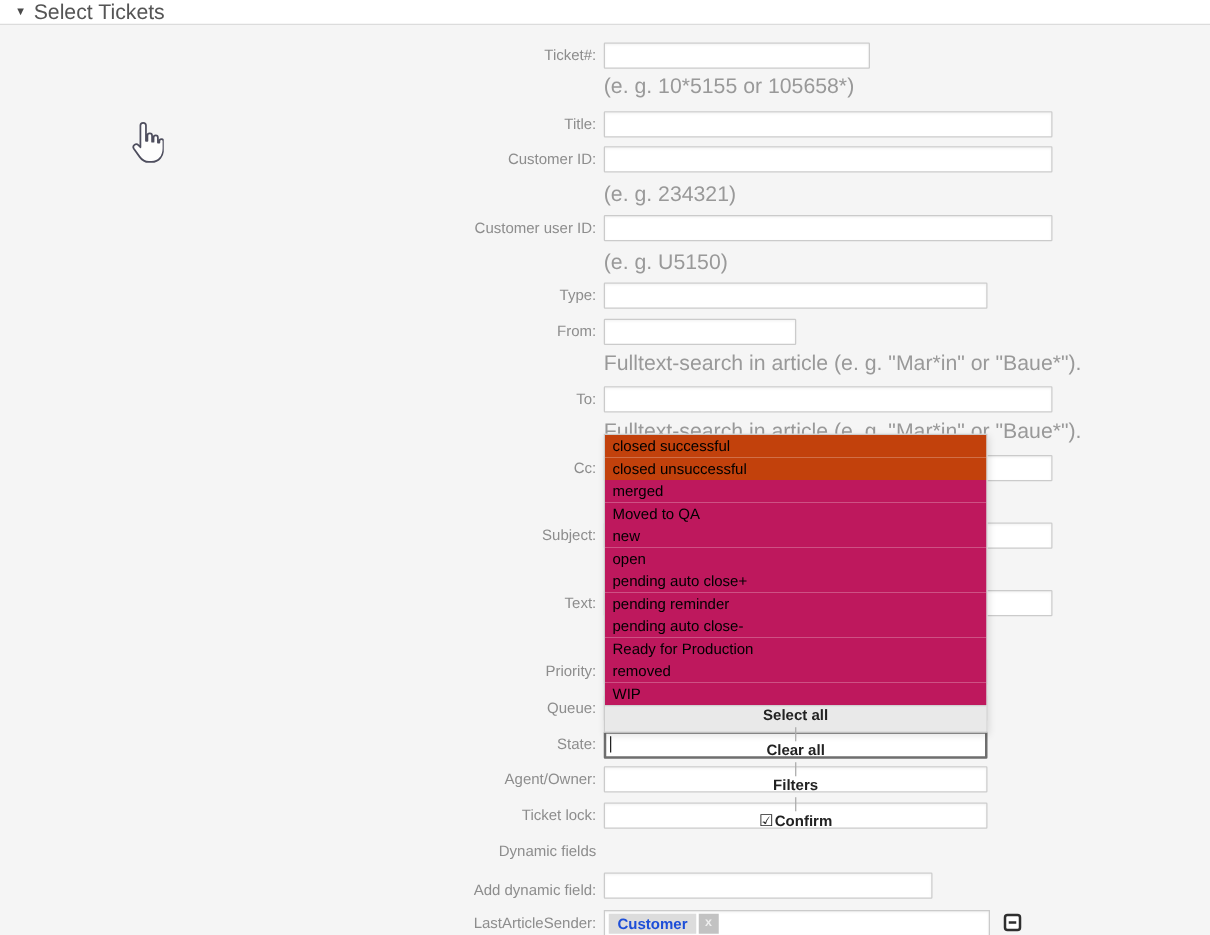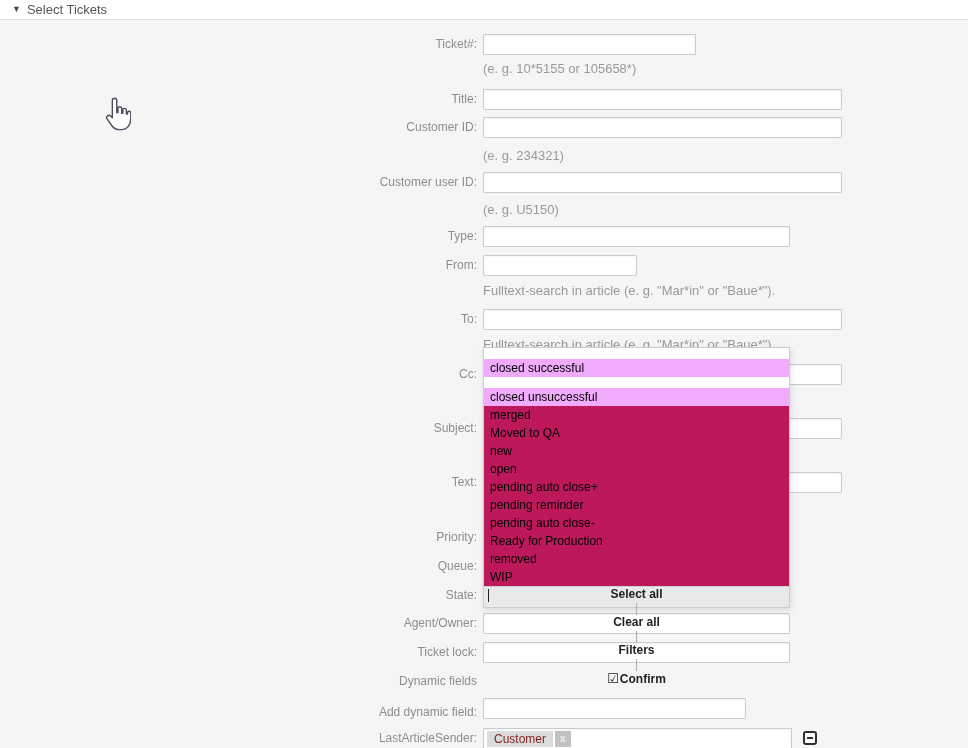--- a/index.html
+++ b/index.html
@@ -4,48 +4,48 @@
 <style>
   html,body{margin:0;padding:0;}
   body{background:#e9e9e9;font-family:"Liberation Sans","DejaVu Sans",sans-serif;}
   .stage{position:relative;width:968px;height:748px;background:#f5f5f5;overflow:hidden;}
 
   
   .panel-header{position:absolute;left:0;top:0;width:100%;height:20px;background:#fff;
     border-bottom:1px solid #dcdcdc;display:flex;align-items:center;padding-left:12px;
     box-sizing:border-box;cursor:pointer;}
   .tri{font-size:9px;color:#4a4a4a;margin-right:6px;line-height:1;}
-  .panel-title{font-size:13px;color:#555;}
+  .panel-title{font-size:17px;color:#555;}
 
   
   .lbl{position:absolute;left:0;width:477px;height:21px;line-height:21px;text-align:right;
     font-size:12px;color:#8d8d8d;}
   .inp{position:absolute;left:483px;height:21px;border:1px solid #cbcbcb;background:#fff;
     box-sizing:border-box;padding:2px 4px;font-size:12px;color:#222;
     box-shadow:inset 0 1px 2px rgba(0,0,0,0.05);border-radius:1px;}
   .inp.focused{border:2px solid #6e6e6e;box-shadow:none;}
-  .hint{position:absolute;left:483px;height:15px;line-height:15px;font-size:13px;color:#999;}
+  .hint{position:absolute;left:483px;height:15px;line-height:15px;font-size:17px;color:#999;}
 
   
   .dropdown{position:absolute;left:483px;top:347px;width:307px;z-index:5;background:#fff;
     border:1px solid #ccc;box-sizing:border-box;box-shadow:1px 2px 6px rgba(0,0,0,0.12);}
   .dd-item{height:18px;line-height:18px;padding:0 6px;font-size:12px;color:#000;
     white-space:nowrap;overflow:hidden;cursor:pointer;background:#be185d;}
-  .dd-item.selected{background:#f0abfc;margin-top:11px;}
+  .dd-item.selected{background:#c2410c;}
   .dd-bar{height:20px;background:#e9e9e9;border-top:1px solid #d0d0d0;display:flex;
     align-items:center;justify-content:space-evenly;font-size:12px;font-weight:bold;color:#222;flex-direction:column;}
   .dd-bar .act{cursor:pointer;white-space:nowrap;}
   .dd-sep{color:#aaa;font-weight:normal;}
   .chk{font-size:13px;margin-right:1px;}
 
   
   .taginput{position:absolute;left:483px;display:flex;align-items:center;gap:2px;
     border:1px solid #cbcbcb;background:#fff;box-sizing:border-box;height:21px;padding:0 3px;
     box-shadow:inset 0 1px 2px rgba(0,0,0,0.05);}
-  .tag{background:#dcdcdc;color:#7f1d1d;font-size:12px;font-weight:normal;padding:1px 7px;line-height:14px;}
+  .tag{background:#dcdcdc;color:#1d4ed8;font-size:12px;font-weight:bold;padding:1px 7px;line-height:14px;}
   .tag-x{background:#c2c2c2;color:#efefef;font-size:10px;font-weight:bold;padding:2px 5px;
     line-height:12px;cursor:pointer;}
 
   
   .minus-btn{position:absolute;left:803px;top:731px;width:14px;height:14px;border:2px solid #2f2f2f;
     border-radius:3px;box-sizing:border-box;background:#fff;cursor:pointer;}
   .minus-btn::after{content:"";position:absolute;left:2px;top:4px;width:6px;height:2px;background:#2f2f2f;}
 
   
   .caret{position:absolute;left:488px;top:589px;width:1px;height:13px;background:#222;z-index:6;}

